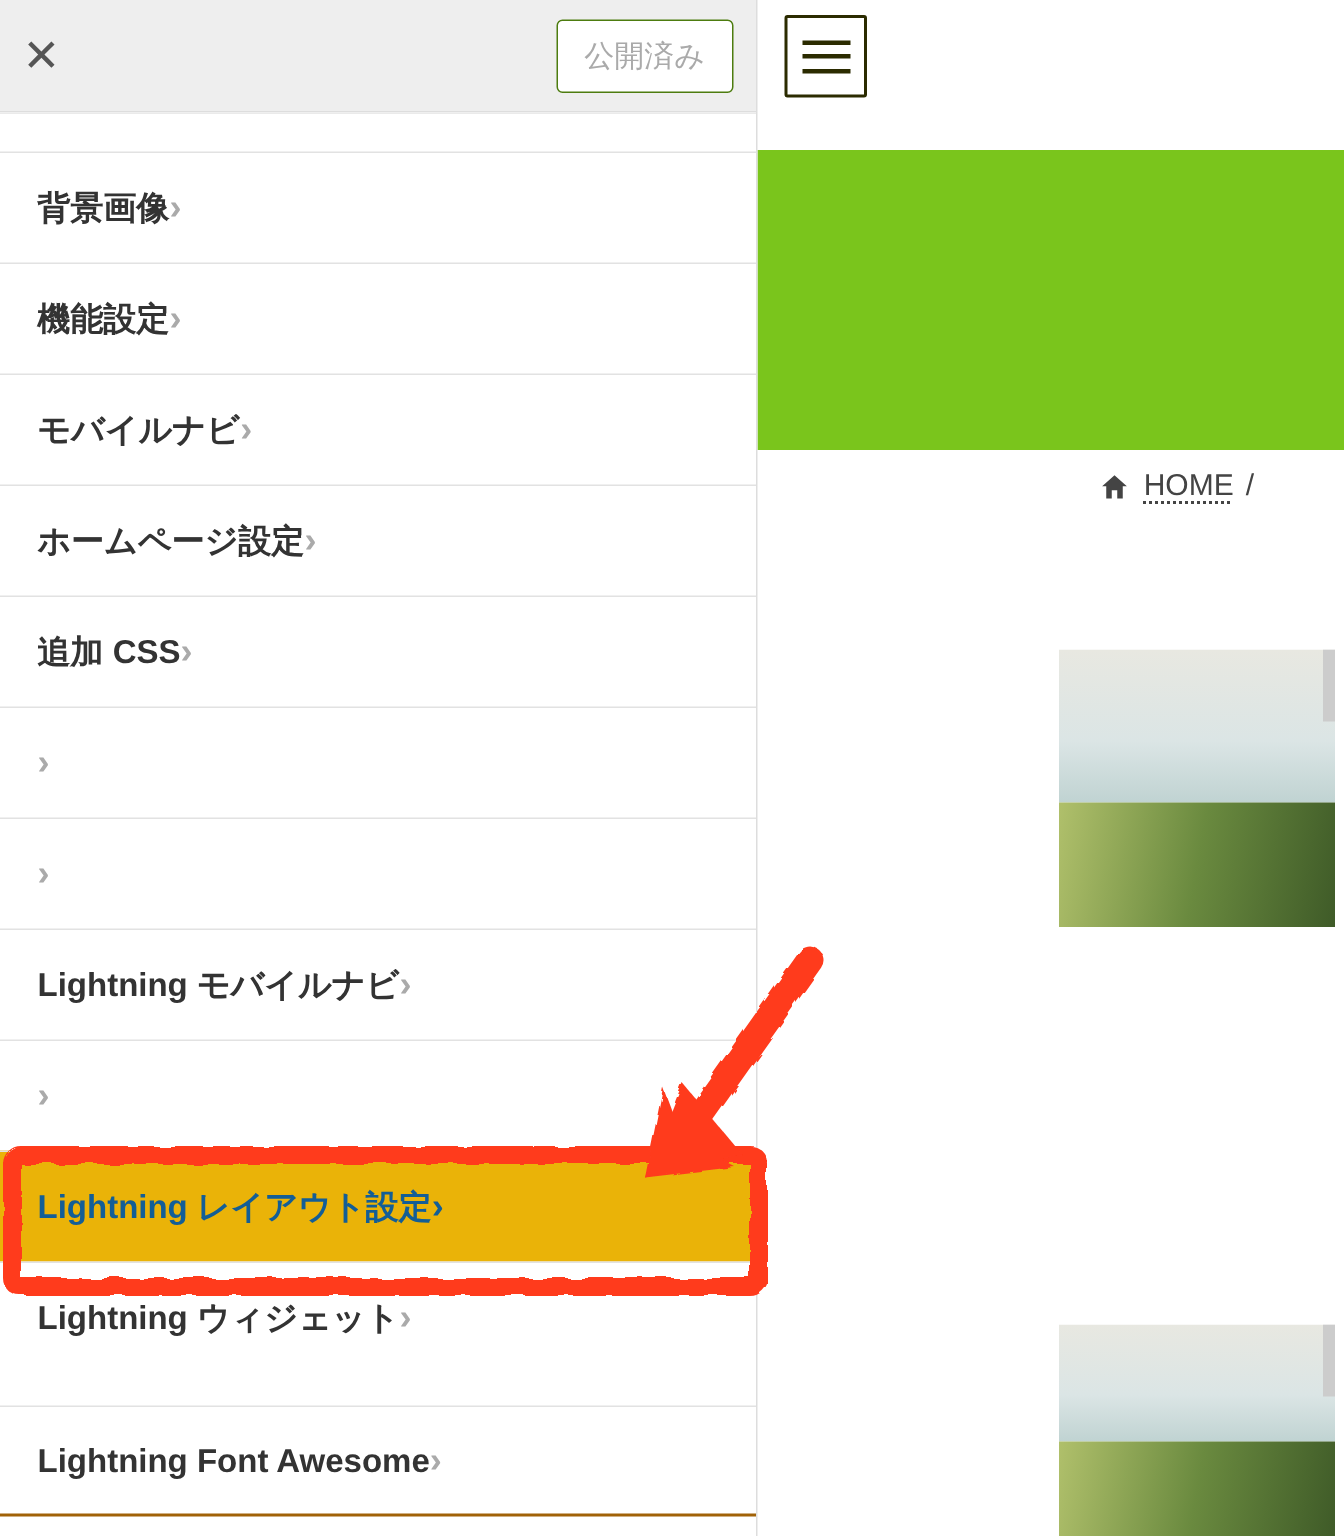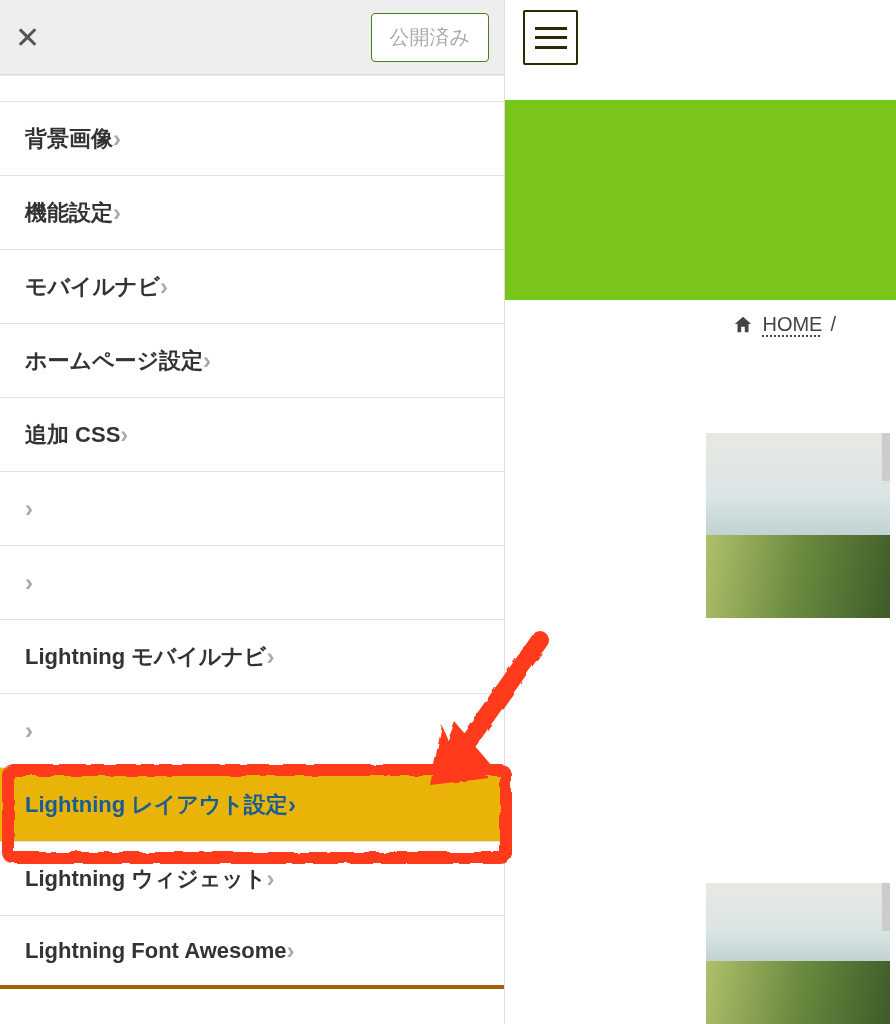--- a/index.html
+++ b/index.html
@@ -5,21 +5,21 @@
   * { box-sizing: border-box; margin: 0; padding: 0; font-family: -apple-system, BlinkMacSystemFont, "Hiragino Sans", "Hiragino Kaku Gothic ProN", sans-serif; }
   html, body { width: 896px; height: 1024px; overflow: hidden; background: #fff; }
 
   .wrap { display: flex; width: 896px; height: 1024px; }
   .panel { width: 505px; height: 100%; display: flex; flex-direction: column; border-right: 1px solid #ddd; }
   .topbar { height: 75px; background: #eee; display: flex; align-items: center; justify-content: space-between; padding: 0 15px; border-bottom: 1px solid #ddd; }
   .close { font-size: 30px; color: #555; cursor: pointer; }
   .publish { border: 1px solid #4d7c0f; background: #fff; color: #aaa; font-size: 20px; padding: 10px 18px; border-radius: 4px; }
   .list { flex: 1; overflow-y: auto; background: #fff; padding-top: 25px; border-top: 1px solid #eaeaea; }
   .item { display: flex; align-items: center; height: 74px; padding: 0 25px; border-top: 1px solid #e2e2e2; cursor: pointer; font-size: 22px; font-weight: 700; color: #333; }
-  .item:last-child { border-bottom: 4px solid #a16207; }
+  .item:last-child { border-bottom: 2px solid #a16207; margin-top: 22px; }
   .item.active { color: #135e96; background: #eab308; }
   .chev { color: #aaa; font-size: 24px; }
   .item.active .chev { color: #135e96; }
   .highlight-box { position: absolute; left: 2px; top: 764px; width: 510px; height: 100px; pointer-events: none; }
   .highlight-box svg { width: 100%; height: 100%; }
   .arrow { position: absolute; left: 400px; top: 630px; width: 160px; height: 170px; pointer-events: none; }
 
   .preview { flex: 1; position: relative; overflow: hidden; }
   .hamburger { position: absolute; top: 10px; left: 18px; width: 55px; height: 55px; border: 2px solid #2b2b00; display: flex; align-items: center; justify-content: center; border-radius: 2px; cursor: pointer; }
   .ham-lines { width: 32px; height: 22px; display: flex; flex-direction: column; justify-content: space-between; }

